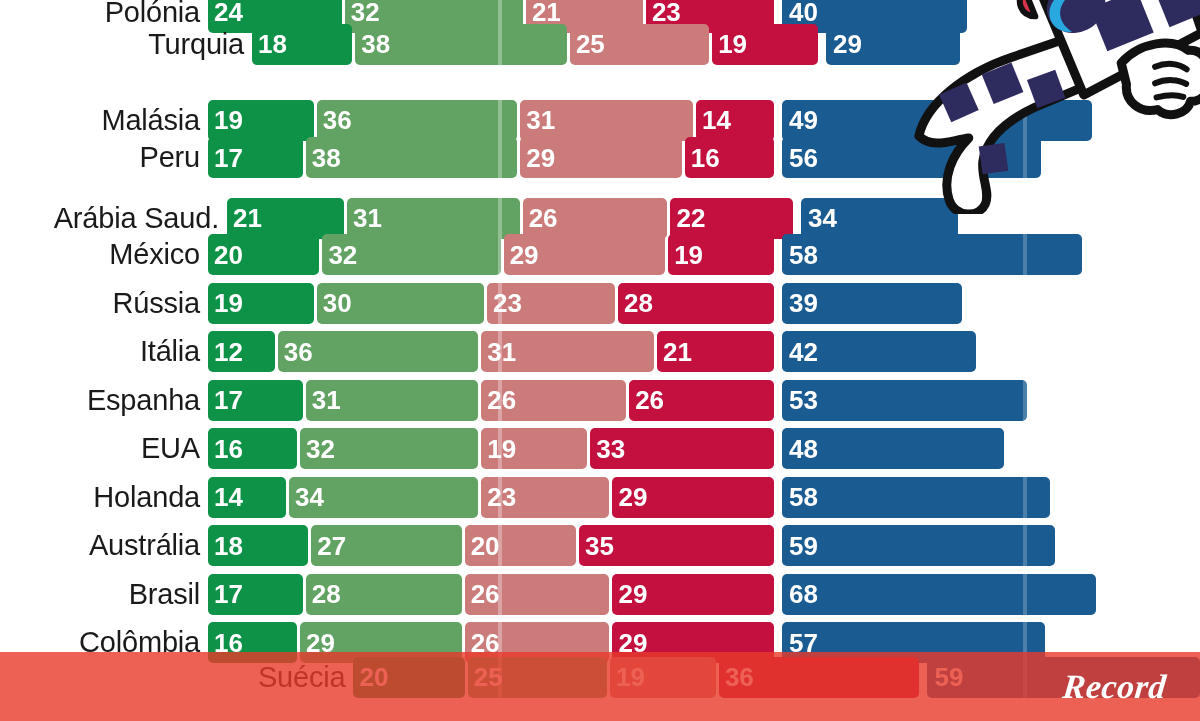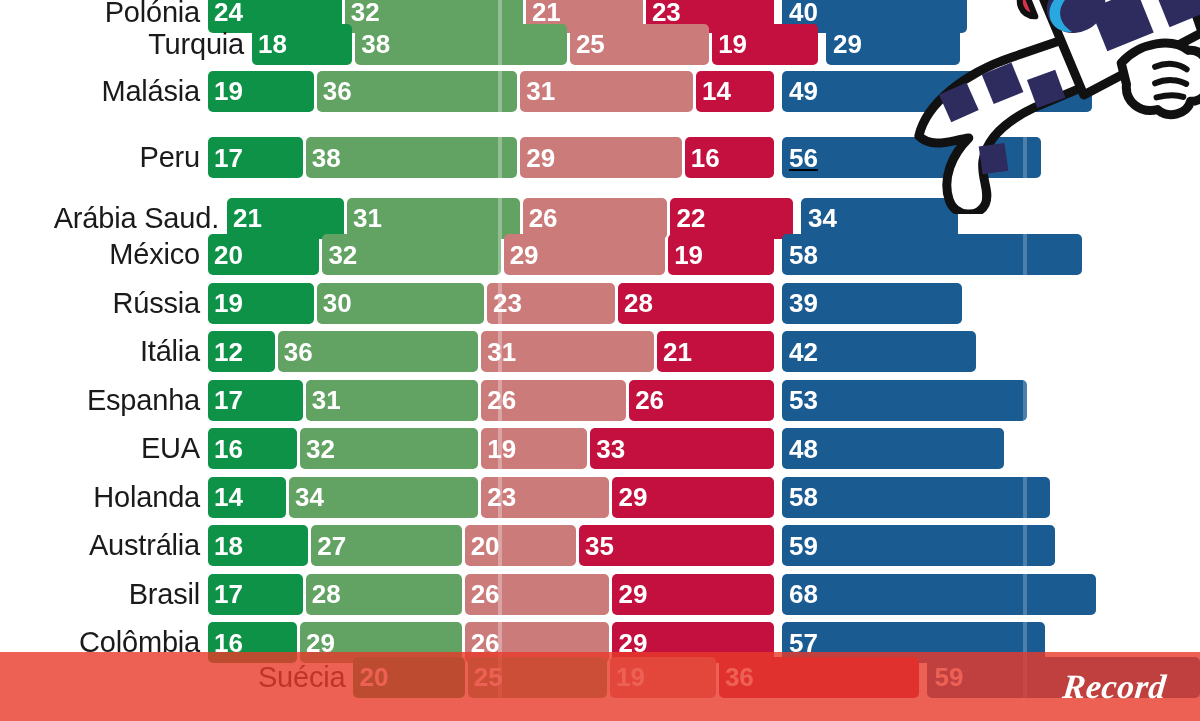--- a/index.html
+++ b/index.html
@@ -187,21 +187,21 @@
           <div class="seg s3" style="width: 105.83px;">
             <span>19</span>
           </div>
         </div>
         <div class="bluewrap">
           <div class="blue" style="width: 133.98px;">
             <span>29</span>
           </div>
         </div>
       </div>
-      <div class="row" style="top: 67px;">
+      <div class="row" style="top: 96px;">
         <div class="label">Malásia</div>
         <div class="stack">
           <div class="seg s0" style="width: 105.83px;">
             <span>19</span>
           </div>
           <div class="seg s1" style="width: 200.52px;">
             <span>36</span>
           </div>
           <div class="seg s2" style="width: 172.67px;">
             <span>31</span>
@@ -226,21 +226,21 @@
             <span>38</span>
           </div>
           <div class="seg s2" style="width: 161.53px;">
             <span>29</span>
           </div>
           <div class="seg s3" style="width: 89.12px;">
             <span>16</span>
           </div>
         </div>
         <div class="bluewrap">
-          <div class="blue" style="width: 258.72px; text-decoration: underline;">
+          <div class="blue" style="width: 258.72px;">
             <span>56</span>
           </div>
         </div>
       </div>
       <div class="row" style="top: 194px; padding-left: 19px;">
         <div class="label">Arábia Saud.</div>
         <div class="stack">
           <div class="seg s0" style="width: 116.97px;">
             <span>21</span>
           </div>

